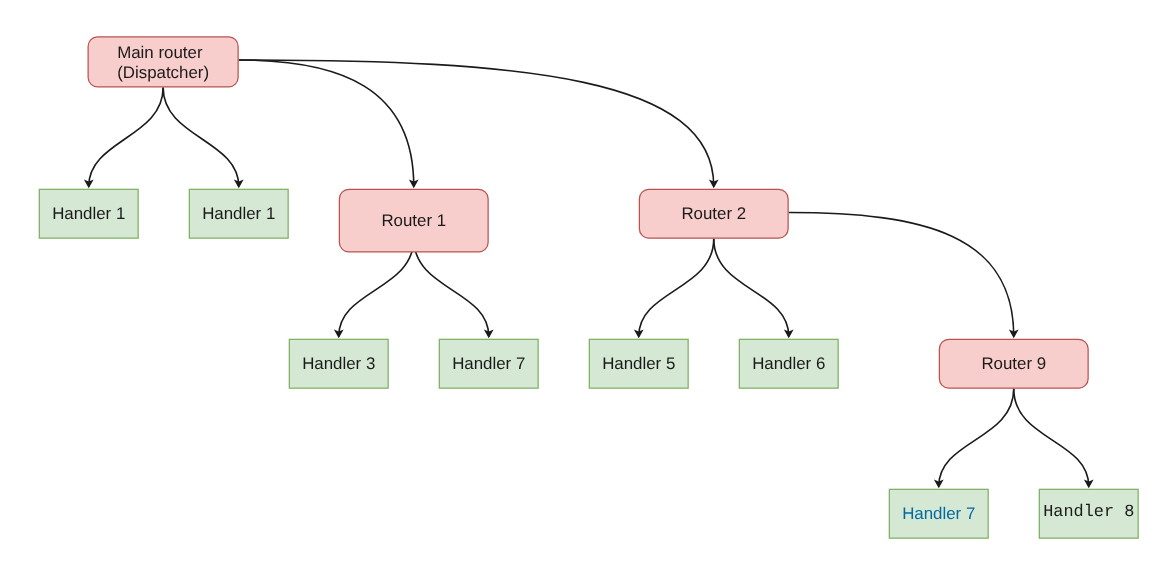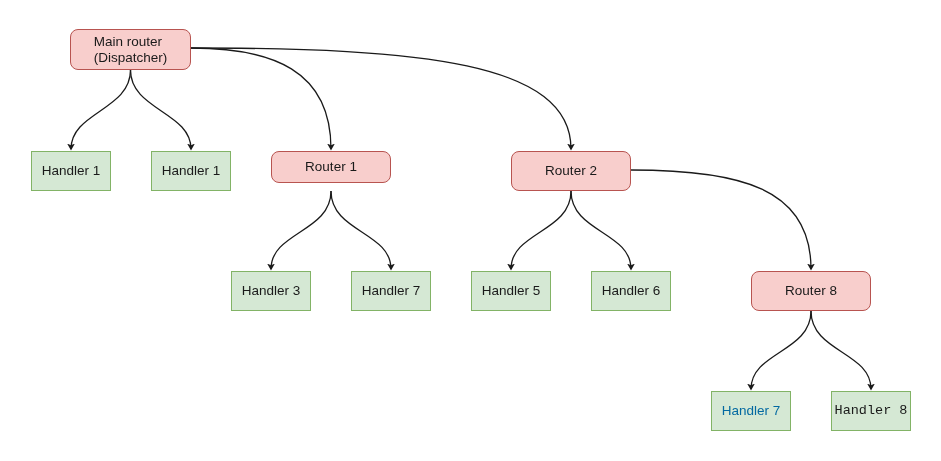--- a/index.html
+++ b/index.html
@@ -78,24 +78,24 @@
         <path class="edge-path" d="M 811 311 C 811 352 751 352 751 389" stroke="#1a1a1a" marker-end="url(#arrowhead)"></path>
         <path class="edge-path" d="M 811 311 C 811 352 871 352 871 389" stroke="#1a1a1a" marker-end="url(#arrowhead)"></path>
       </g>
   </svg>
 
   <div id="nodes-layer">
       <div class="node router" style="left: 70px; top: 29px; width: 121px; height: 41px; background: rgb(248, 206, 204); border-color: rgb(184, 84, 80); color: rgb(26, 26, 26);">Main router
 (Dispatcher)</div>
       <div class="node handler" style="left: 31px; top: 151px; width: 80px; height: 40px; background: rgb(213, 232, 212); border-color: rgb(130, 179, 102); color: rgb(26, 26, 26);">Handler 1</div>
       <div class="node handler" style="left: 151px; top: 151px; width: 80px; height: 40px; background: rgb(213, 232, 212); border-color: rgb(130, 179, 102); color: rgb(26, 26, 26);">Handler 1</div>
-      <div class="node router" style="left: 271px; top: 151px; width: 120px; height: 32px; background: rgb(248, 206, 204); border-color: rgb(184, 84, 80); color: rgb(26, 26, 26);">Router 1</div>
+      <div class="node router" style="left: 271px; top: 151px; width: 120px; height: 51px; background: rgb(248, 206, 204); border-color: rgb(184, 84, 80); color: rgb(26, 26, 26);">Router 1</div>
       <div class="node router" style="left: 511px; top: 151px; width: 120px; height: 40px; background: rgb(248, 206, 204); border-color: rgb(184, 84, 80); color: rgb(26, 26, 26);">Router 2</div>
       <div class="node handler" style="left: 231px; top: 271px; width: 80px; height: 40px; background: rgb(213, 232, 212); border-color: rgb(130, 179, 102); color: rgb(26, 26, 26);">Handler 3</div>
       <div class="node handler" style="left: 351px; top: 271px; width: 80px; height: 40px; background: rgb(213, 232, 212); border-color: rgb(130, 179, 102); color: rgb(26, 26, 26);">Handler 7</div>
       <div class="node handler" style="left: 471px; top: 271px; width: 80px; height: 40px; background: rgb(213, 232, 212); border-color: rgb(130, 179, 102); color: rgb(26, 26, 26);">Handler 5</div>
       <div class="node handler" style="left: 591px; top: 271px; width: 80px; height: 40px; background: rgb(213, 232, 212); border-color: rgb(130, 179, 102); color: rgb(26, 26, 26);">Handler 6</div>
-      <div class="node router" style="left: 751px; top: 271px; width: 120px; height: 40px; background: rgb(248, 206, 204); border-color: rgb(184, 84, 80); color: rgb(26, 26, 26);">Router 8</div>
+      <div class="node router" style="left: 751px; top: 271px; width: 120px; height: 40px; background: rgb(248, 206, 204); border-color: rgb(184, 84, 80); color: rgb(26, 26, 26);">Router 9</div>
       <div class="node handler" style="left: 711px; top: 391px; width: 80px; height: 40px; background: rgb(213, 232, 212); border-color: rgb(130, 179, 102); color: #0369a1;">Handler 7</div>
       <div class="node handler" style="left: 831px; top: 391px; width: 80px; height: 40px; background: rgb(213, 232, 212); border-color: rgb(130, 179, 102); color: rgb(26, 26, 26); font-family: Liberation Mono, monospace;">Handler 8</div>
     </div>
 
 </div>
 
 </body></html>

